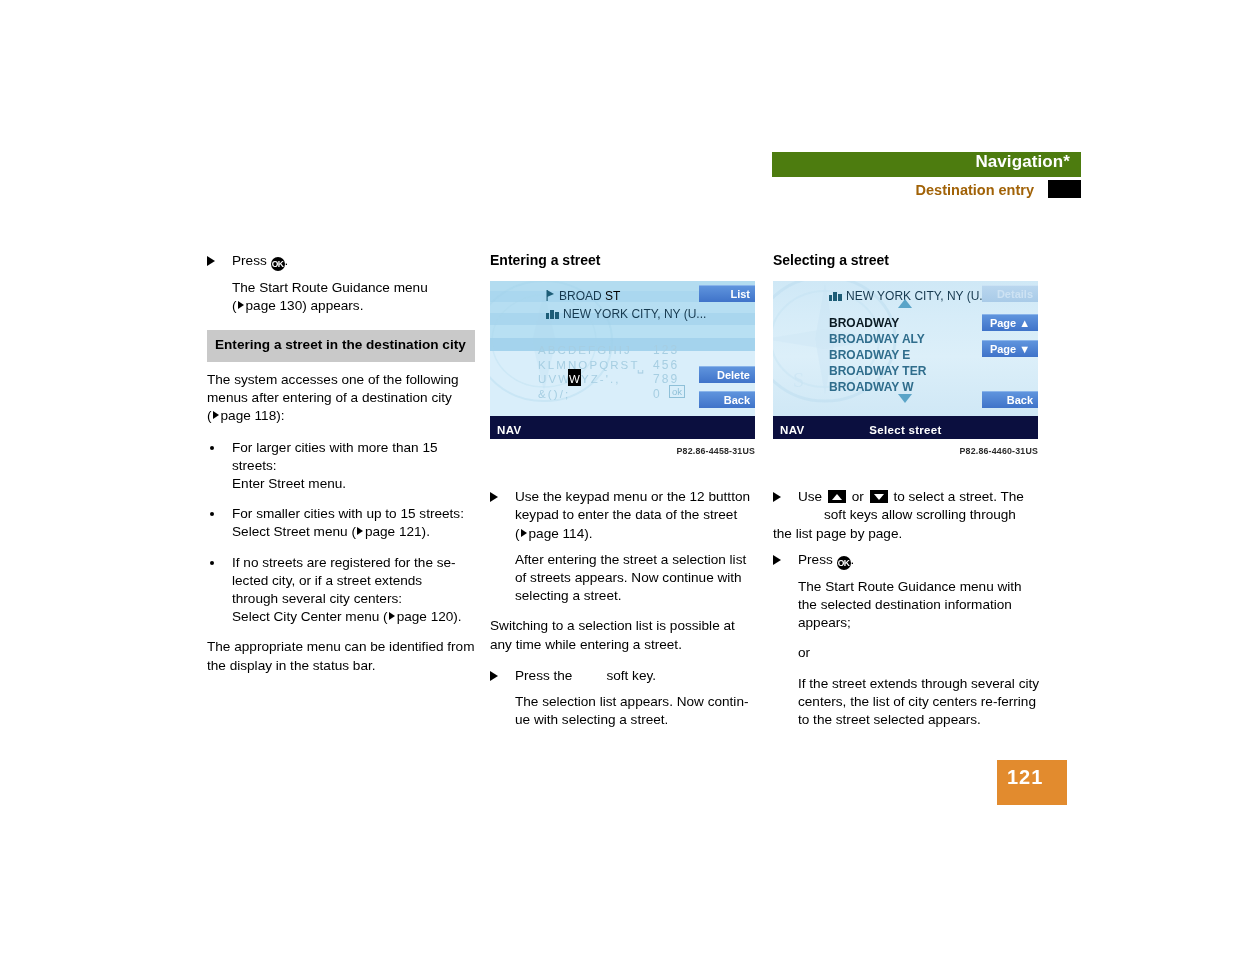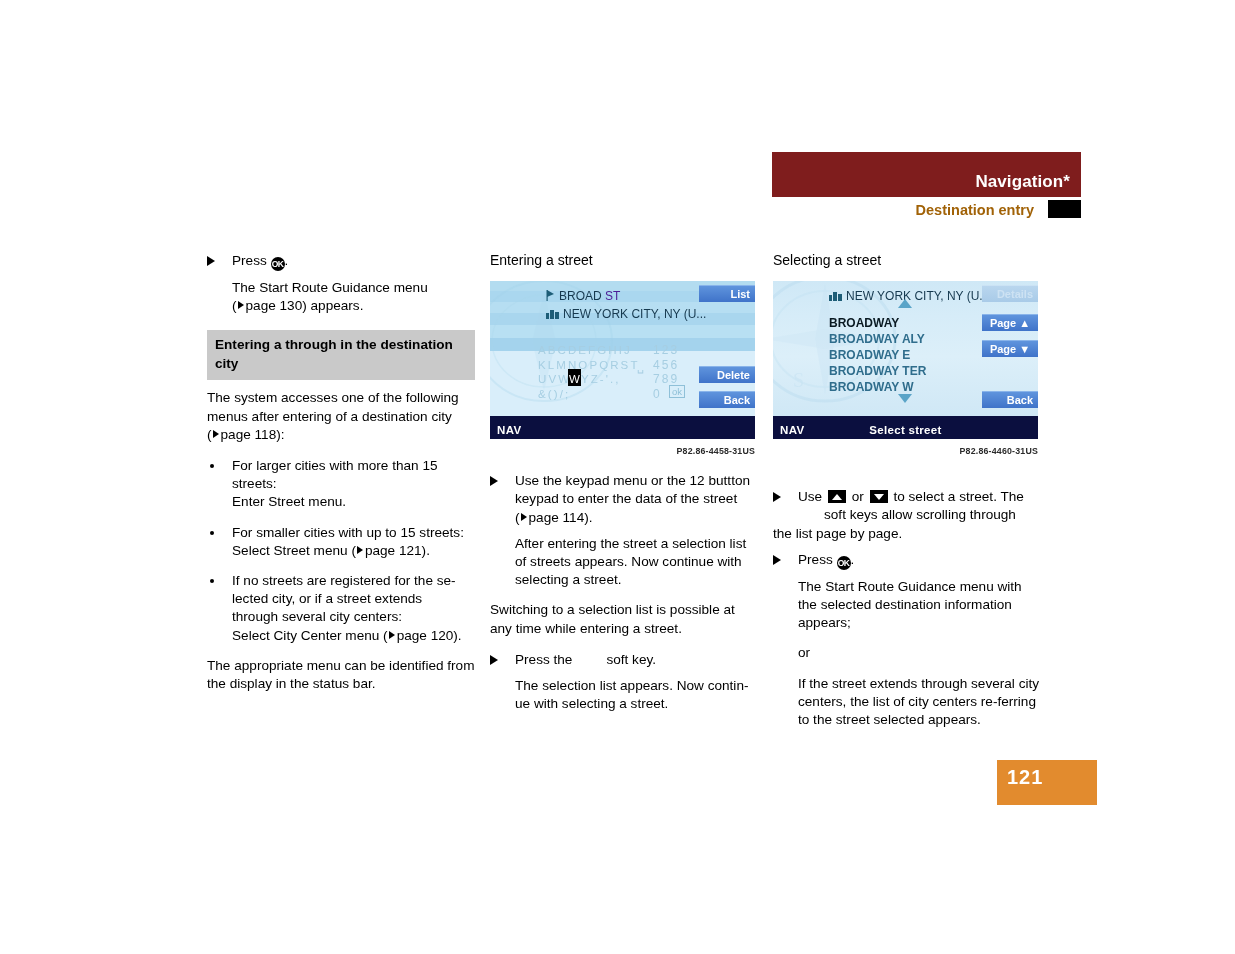--- a/index.html
+++ b/index.html
@@ -17,22 +17,22 @@
   }
 
   
   .header {
     position: absolute;
     left: 772px;
     top: 152px;
     width: 309px;
   }
   .header-band {
-    background: #7f1d1d;
-    height: 45px;
+    background: #4d7c0f;
+    height: 25px;
     position: relative;
     text-align: center;
   }
   .header-title {
     position: absolute;
     right: 11px;
     bottom: 5px;
     color: #ffffff;
     font-size: 17px;
     font-weight: bold;
@@ -66,21 +66,21 @@
     top: 252px;
     width: 270px;
     font-size: 13.6px;
     line-height: 18.2px;
   }
   .col-1 { left: 207px; width: 268px; }
   .col-2 { left: 490px; }
   .col-3 { left: 773px; }
 
   .col-head {
-    font-weight: normal;
+    font-weight: bold;
     font-size: 14px;
     margin: 0 0 12px 0;
     line-height: 17px;
   }
 
   p { margin: 0; }
   .para { margin-bottom: 13px; }
 
   
   .step {
@@ -253,21 +253,21 @@
     color: #cde2f3;
   }
   .softkey.center { text-align: center; padding-right: 0; }
 
   .scr-line {
     position: absolute;
     font-size: 12px;
     color: #16394f;
     white-space: nowrap;
   }
-  .scr-line .dimtxt { color: #4c1d95; }
+  .scr-line .dimtxt { color: #000000; }
   .scr-line.bold { font-weight: bold; color: #0a1a22; }
   .scr-line.listitem { color: #2f6d8c; font-weight: bold; }
 
   .icon-flag {
     display: inline-block;
     width: 9px; height: 11px;
     vertical-align: -1px;
     margin-right: 4px;
   }
   .icon-city {
@@ -357,21 +357,21 @@
     width: 265px;
     margin-top: 3px;
     letter-spacing: 0.2px;
   }
 
   
   .pagenum {
     position: absolute;
     left: 997px;
     top: 760px;
-    width: 100px;
+    width: 70px;
     height: 45px;
     background: #e28b2e;
   }
   .pagenum span {
     position: absolute;
     left: 10px;
     top: 6px;
     color: #ffffff;
     font-size: 20px;
     font-weight: bold;
@@ -397,21 +397,21 @@
     <span class="tri"></span>
     <span>Press</span>
     <span class="ok-key">OK</span><span>.</span>
   </div>
 
   <div class="indent-blk">
     <p>The Start Route Guidance menu</p>
     <p>(<span class="ref-tri"></span><span>page 130) appears.</span></p>
   </div>
 
-  <div class="gray-head">Entering a through in the destination city</div>
+  <div class="gray-head">Entering a street in the destination city</div>
 
   <div class="para">
     <p>The system accesses one of the following</p>
     <p>menus after entering of a destination city</p>
     <p>(<span class="ref-tri"></span><span>page 118):</span></p>
   </div>
 
   <div class="bullet">
     <span class="dot"></span>
     <span style="white-space:pre-line">For larger cities with more than 15 streets:
@@ -484,21 +484,21 @@
       <div class="softkey" style="top:85px;">Delete</div>
       <div class="softkey" style="top:110px;">Back</div>
 
       <div class="scr-status">
         <span class="nav">NAV</span>
       </div>
     </div>
     <div class="fig-cap">P82.86-4458-31US</div>
   </div>
 
-  <div class="step" style="margin-top:12px;">
+  <div class="step" style="margin-top:28px;">
     <span class="tri"></span>
     <p>Use the keypad menu or the 12 buttton</p>
     <p>keypad to enter the data of the street</p>
     <p>(<span class="ref-tri"></span><span>page 114).</span></p>
   </div>
 
   <div class="indent-blk">After entering the street a selection list of streets appears. Now continue with selecting a street.</div>
 
   <div class="para">Switching to a selection list is possible at any time while entering a street.</div>
 

